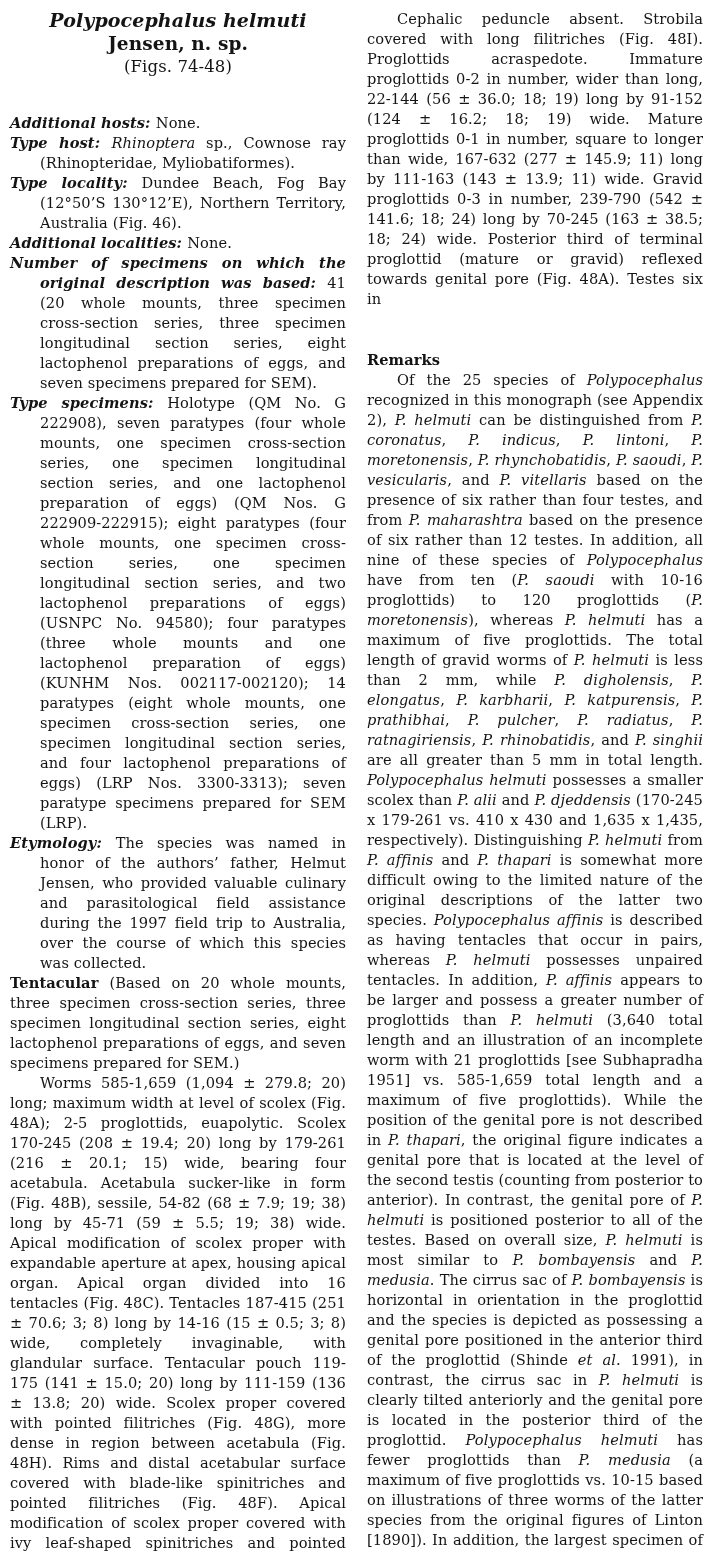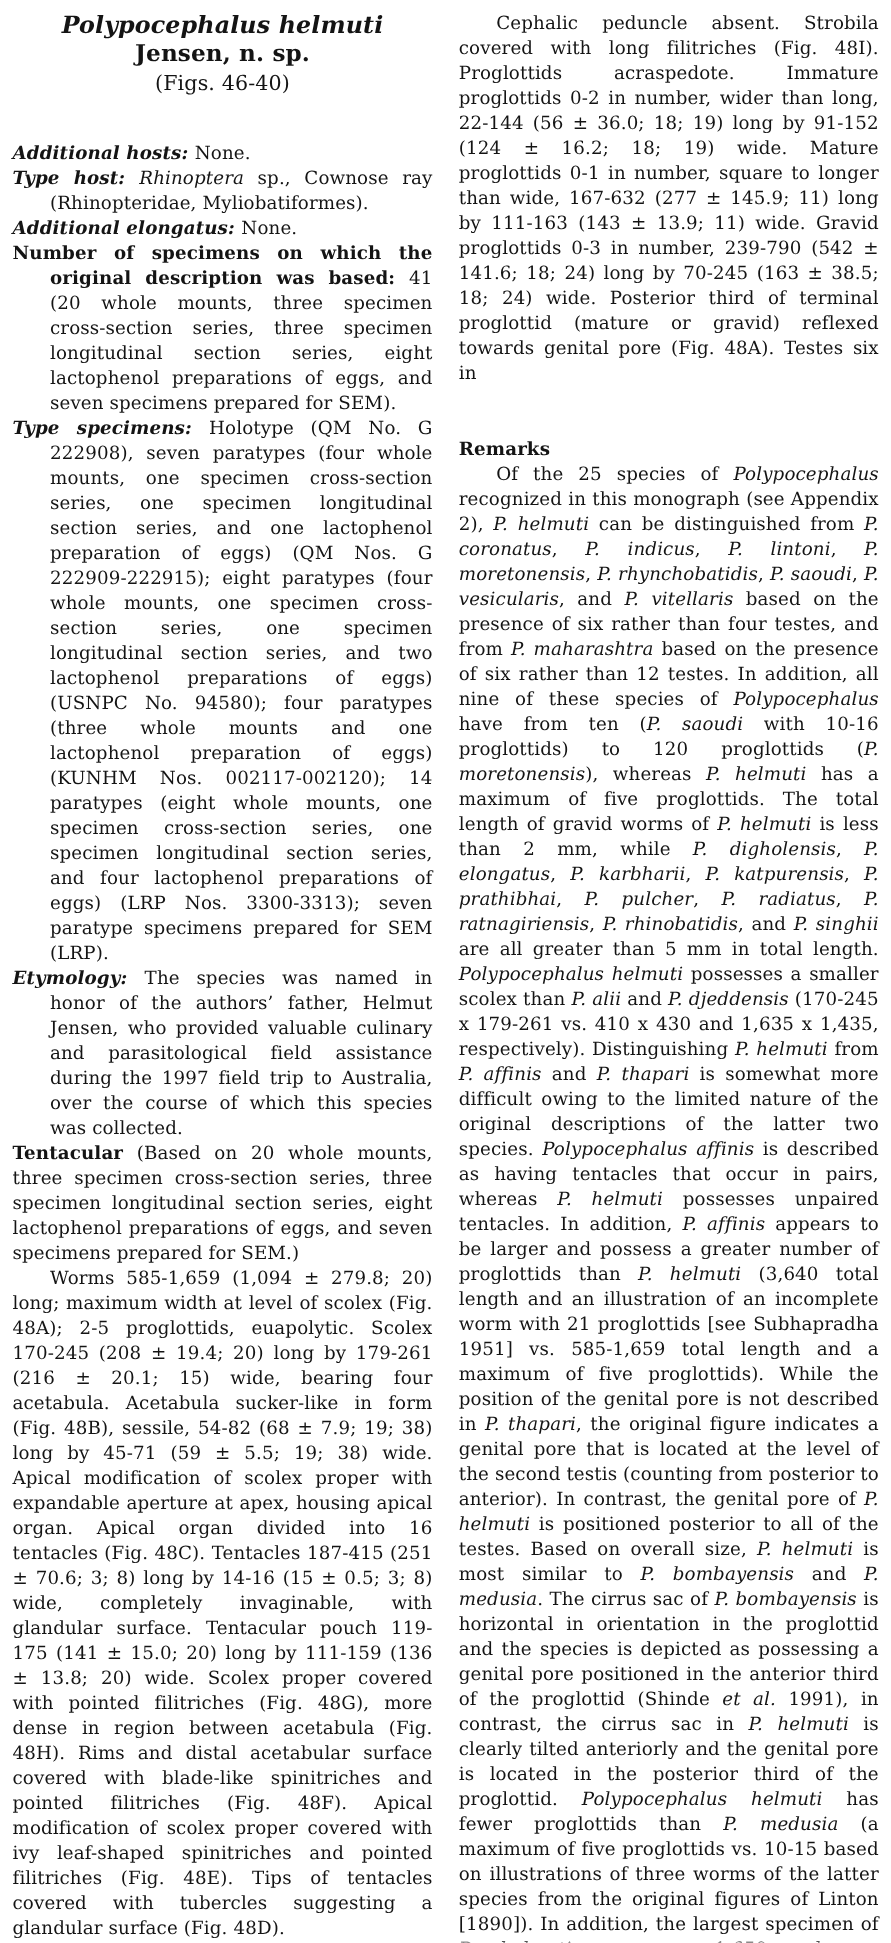--- a/index.html
+++ b/index.html
@@ -63,27 +63,28 @@
 </head>
 <body>
 
 <div class="page">
 
   <div class="col">
 
     <div class="heading">
       <div class="species">Polypocephalus helmuti</div>
       <div class="authority">Jensen, n. sp.</div>
-      <div class="figs">(Figs. 46-40)</div>
+      <div class="figs">(Figs. 74-48)</div>
     </div>
 
     <div class="entry"><span style="font-weight: bold; font-style: italic;">Additional hosts: </span><span>None.</span></div>
     <div class="entry"><span style="font-weight: bold; font-style: italic;">Type host: </span><span style="font-style: italic;">Rhinoptera</span><span> sp., Cownose ray (Rhinopteridae, Myliobatiformes).</span></div>
-    <div class="entry"><span style="font-weight: bold; font-style: italic;">Additional elongatus: </span><span>None.</span></div>
-    <div class="entry"><span style="font-weight: bold; ">Number of specimens on which the original description was based: </span><span>41 (20 whole mounts, three specimen cross-section series, three specimen longitudinal section series, eight lactophenol preparations of eggs, and seven specimens prepared for SEM).</span></div>
+    <div class="entry"><span style="font-weight: bold; font-style: italic;">Type locality: </span><span>Dundee Beach, Fog Bay (12°50’S 130°12’E), Northern Territory, Australia (Fig. 46).</span></div>
+    <div class="entry"><span style="font-weight: bold; font-style: italic;">Additional localities: </span><span>None.</span></div>
+    <div class="entry"><span style="font-weight: bold; font-style: italic;">Number of specimens on which the original description was based: </span><span>41 (20 whole mounts, three specimen cross-section series, three specimen longitudinal section series, eight lactophenol preparations of eggs, and seven specimens prepared for SEM).</span></div>
     <div class="entry"><span style="font-weight: bold; font-style: italic;">Type specimens: </span><span>Holotype (QM No. G 222908), seven paratypes (four whole mounts, one specimen cross-section series, one specimen longitudinal section series, and one lactophenol preparation of eggs) (QM Nos. G 222909-222915); eight paratypes (four whole mounts, one specimen cross-section series, one specimen longitudinal section series, and two lactophenol preparations of eggs) (USNPC No. 94580); four paratypes (three whole mounts and one lactophenol preparation of eggs) (KUNHM Nos. 002117-002120); 14 paratypes (eight whole mounts, one specimen cross-section series, one specimen longitudinal section series, and four lactophenol preparations of eggs) (LRP Nos. 3300-3313); seven paratype specimens prepared for SEM (LRP).</span></div>
     <div class="entry"><span style="font-weight: bold; font-style: italic;">Etymology: </span><span>The species was named in honor of the authors’ father, Helmut Jensen, who provided valuable culinary and parasitological field assistance during the 1997 field trip to Australia, over the course of which this species was collected.</span></div>
 
     <p class="para noindent"><span style="font-weight: bold;">Tentacular</span><span> (Based on 20 whole mounts, three specimen cross-section series, three specimen longitudinal section series, eight lactophenol preparations of eggs, and seven specimens prepared for SEM.)</span></p>
     <p class="para"><span>Worms 585-1,659 (1,094 ± 279.8; 20) long; maximum width at level of scolex (Fig. 48A); 2-5 proglottids, euapolytic. Scolex 170-245 (208 ± 19.4; 20) long by 179-261 (216 ± 20.1; 15) wide, bearing four acetabula. Acetabula sucker-like in form (Fig. 48B), sessile, 54-82 (68 ± 7.9; 19; 38) long by 45-71 (59 ± 5.5; 19; 38) wide. Apical modification of scolex proper with expandable aperture at apex, housing apical organ. Apical organ divided into 16 tentacles (Fig. 48C). Tentacles 187-415 (251 ± 70.6; 3; 8) long by 14-16 (15 ± 0.5; 3; 8) wide, completely invaginable, with glandular surface. Tentacular pouch 119-175 (141 ± 15.0; 20) long by 111-159 (136 ± 13.8; 20) wide. Scolex proper covered with pointed filitriches (Fig. 48G), more dense in region between acetabula (Fig. 48H). Rims and distal acetabular surface covered with blade-like spinitriches and pointed filitriches (Fig. 48F). Apical modification of scolex proper covered with ivy leaf-shaped spinitriches and pointed filitriches (Fig. 48E). Tips of tentacles covered with tubercles suggesting a glandular surface (Fig. 48D).</span></p>
 
   </div>
 
   <div class="col">
 

